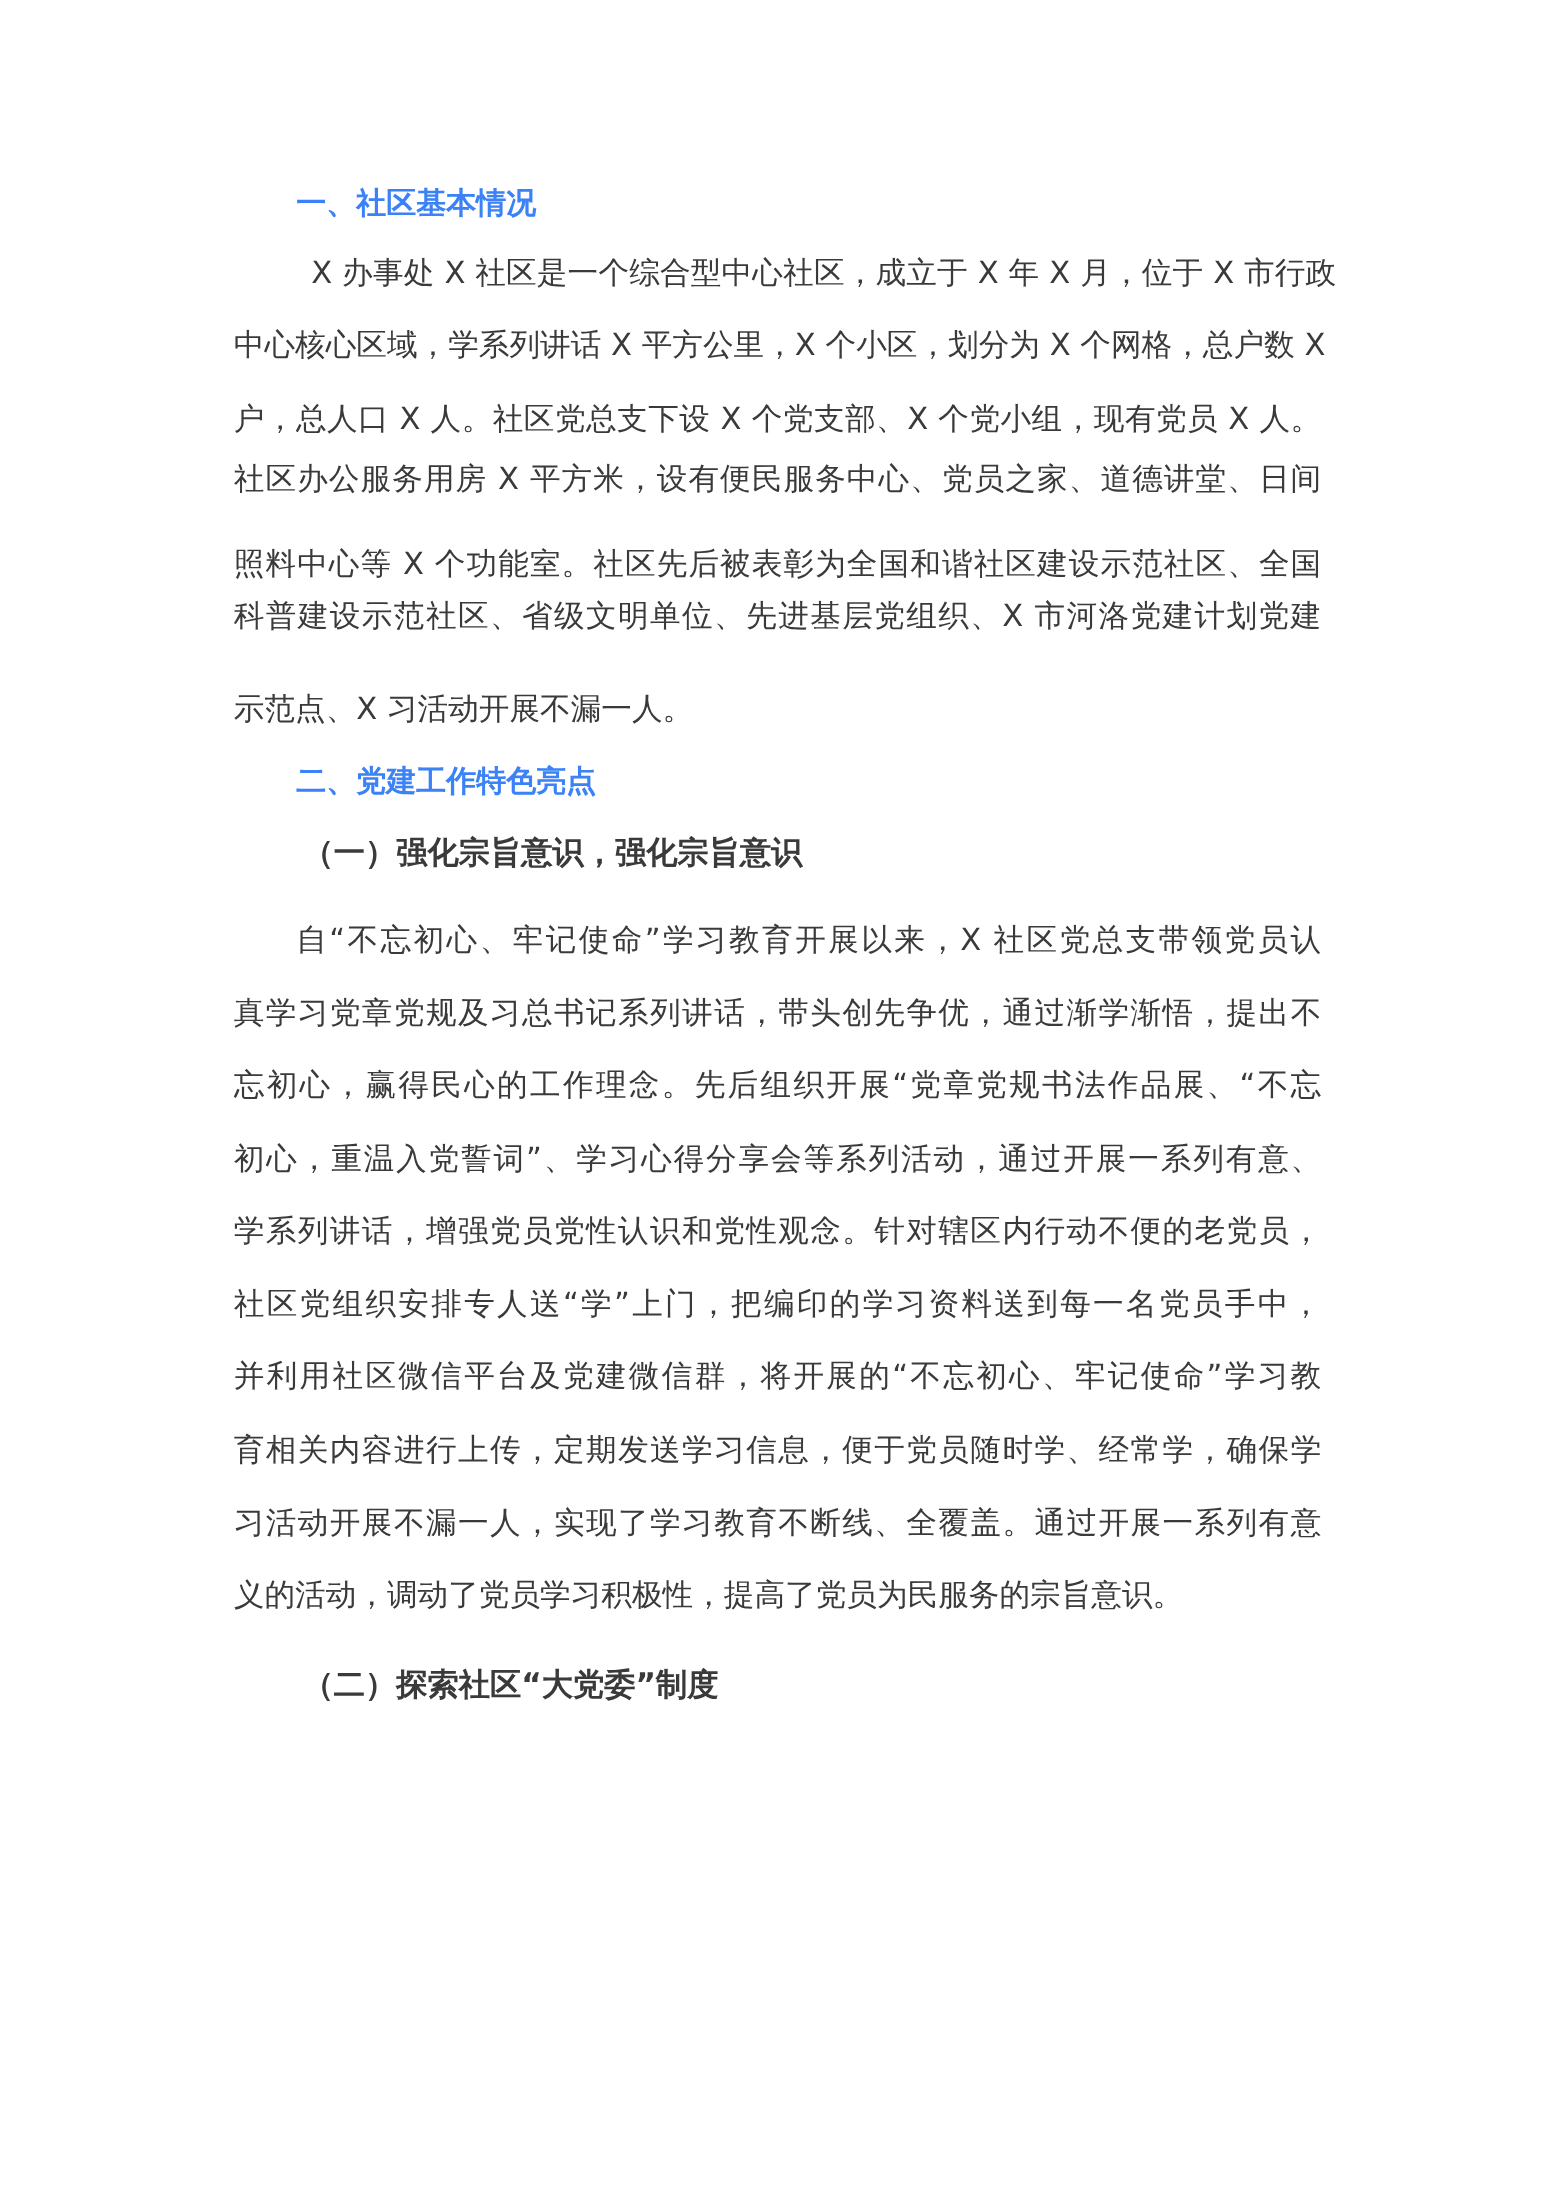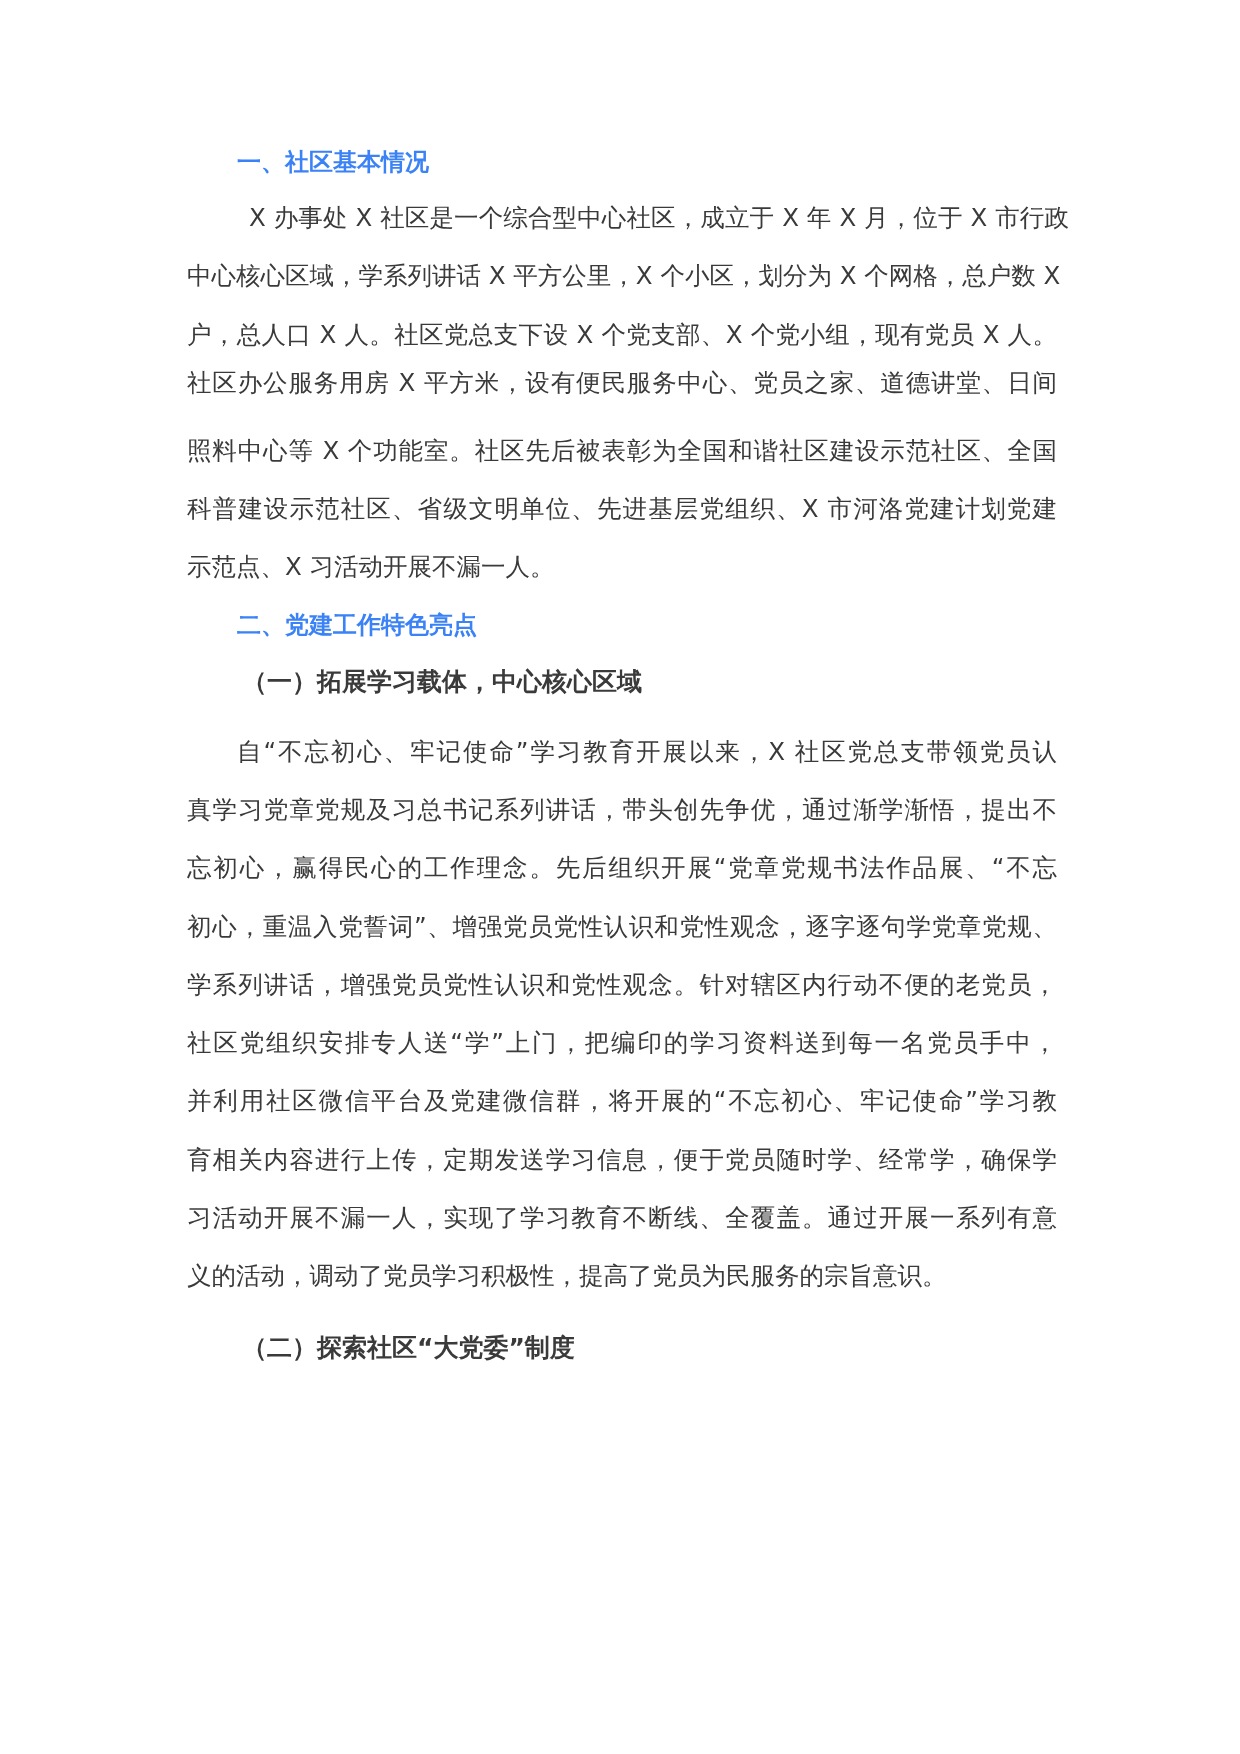--- a/index.html
+++ b/index.html
@@ -58,31 +58,31 @@
 
 <div class="page">
 
   <div class="h1" style="top:147px;">一、社区基本情况</div>
 
   <div class="line first" style="top:203px;margin-left:12px;">X 办事处 X 社区是一个综合型中心社区，成立于 X 年 X 月，位于 X 市行政</div>
   <div class="line" style="top:261px;">中心核心区域，学系列讲话 X 平方公里，X 个小区，划分为 X 个网格，总户数 X</div>
   <div class="line" style="top:320px;">户，总人口 X 人。社区党总支下设 X 个党支部、X 个党小组，现有党员 X 人。</div>
   <div class="line" style="top:368px;">社区办公服务用房 X 平方米，设有便民服务中心、党员之家、道德讲堂、日间</div>
   <div class="line" style="top:436px;">照料中心等 X 个功能室。社区先后被表彰为全国和谐社区建设示范社区、全国</div>
-  <div class="line" style="top:494px;">科普建设示范社区、省级文明单位、先进基层党组织、X 市河洛党建计划党建</div>
+  <div class="line" style="top:478px;">科普建设示范社区、省级文明单位、先进基层党组织、X 市河洛党建计划党建</div>
   <div class="line last" style="top:552px;">示范点、X 习活动开展不漏一人。</div>
 
   <div class="h1" style="top:610px;">二、党建工作特色亮点</div>
 
-  <div class="h2" style="top:667px;">（一）拓展学习载体，中心核心区域</div>
+  <div class="h2" style="top:667px;">（一）强化宗旨意识，强化宗旨意识</div>
 
   <div class="line first" style="top:737px;">自“不忘初心、牢记使命”学习教育开展以来，X 社区党总支带领党员认</div>
   <div class="line" style="top:795px;">真学习党章党规及习总书记系列讲话，带头创先争优，通过渐学渐悟，提出不</div>
   <div class="line" style="top:853px;">忘初心，赢得民心的工作理念。先后组织开展“党章党规书法作品展、“不忘</div>
-  <div class="line" style="top:912px;">初心，重温入党誓词”、增强党员党性认识和党性观念，逐字逐句学党章党规、</div>
+  <div class="line" style="top:912px;">初心，重温入党誓词”、学习心得分享会等系列活动，通过开展一系列有意、</div>
   <div class="line" style="top:970px;">学系列讲话，增强党员党性认识和党性观念。针对辖区内行动不便的老党员，</div>
   <div class="line" style="top:1028px;">社区党组织安排专人送“学”上门，把编印的学习资料送到每一名党员手中，</div>
   <div class="line" style="top:1086px;">并利用社区微信平台及党建微信群，将开展的“不忘初心、牢记使命”学习教</div>
   <div class="line" style="top:1145px;">育相关内容进行上传，定期发送学习信息，便于党员随时学、经常学，确保学</div>
   <div class="line" style="top:1203px;">习活动开展不漏一人，实现了学习教育不断线、全覆盖。通过开展一系列有意</div>
   <div class="line last" style="top:1261px;">义的活动，调动了党员学习积极性，提高了党员为民服务的宗旨意识。</div>
 
   <div class="h2" style="top:1333px;">（二）探索社区“大党委”制度</div>
 
 </div>

